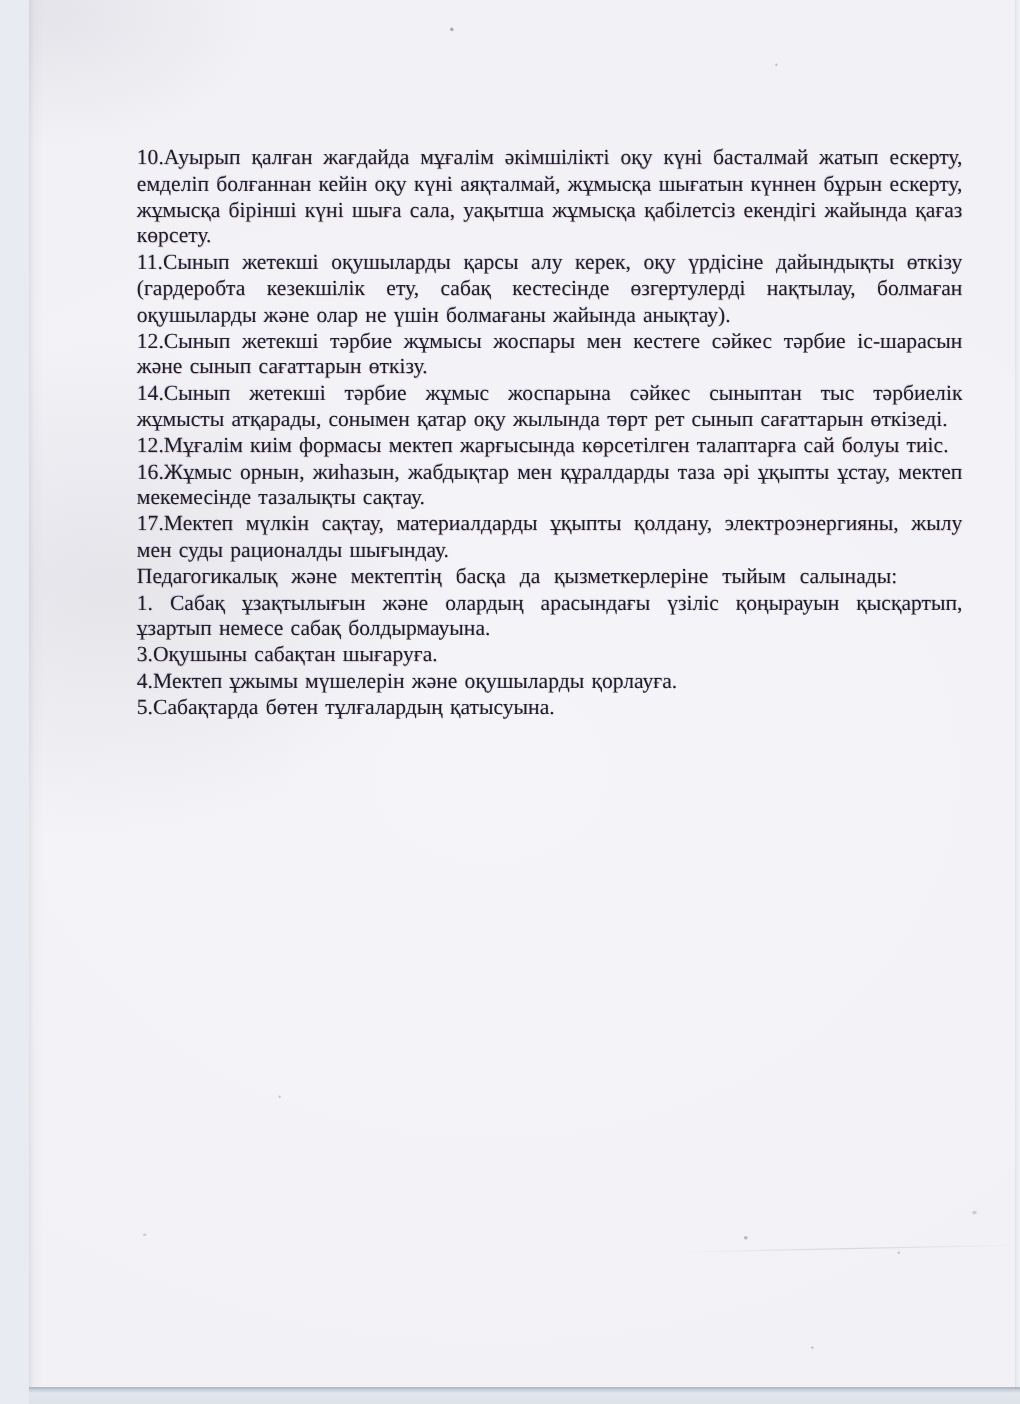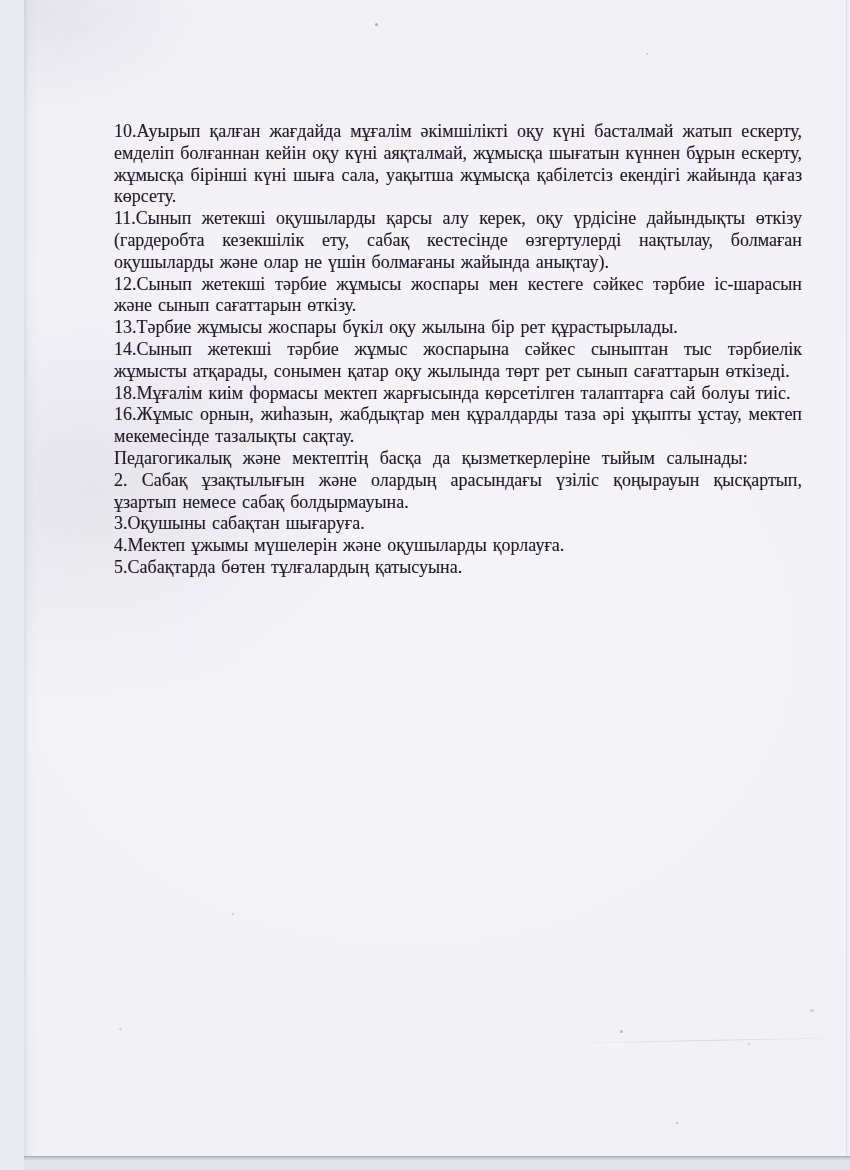--- a/index.html
+++ b/index.html
@@ -102,28 +102,28 @@
 
 <div class="scan-root">
   <div class="paper"></div>
   <div class="edge-right"></div>
   <div class="edge-bottom"></div>
 
   <div class="text-block">
     <p>10.Ауырып қалған жағдайда мұғалім әкімшілікті оқу күні басталмай жатып ескерту, емделіп болғаннан кейін оқу күні аяқталмай, жұмысқа шығатын күннен бұрын ескерту, жұмысқа бірінші күні шыға сала, уақытша жұмысқа қабілетсіз екендігі жайында қағаз көрсету.</p>
     <p>11.Сынып жетекші оқушыларды қарсы алу керек, оқу үрдісіне дайындықты өткізу (гардеробта кезекшілік ету, сабақ кестесінде өзгертулерді нақтылау, болмаған оқушыларды және олар не үшін болмағаны жайында анықтау).</p>
     <p>12.Сынып жетекші тәрбие жұмысы жоспары мен кестеге сәйкес тәрбие іс-шарасын және сынып сағаттарын өткізу.</p>
-    <p>13.Тәрбие жұмысы жоспары бүкіл оқу жылына бір рет құрастырылады.</p>
     <p>14.Сынып жетекші тәрбие жұмыс жоспарына сәйкес сыныптан тыс тәрбиелік жұмысты атқарады, сонымен қатар оқу жылында төрт рет сынып сағаттарын өткізеді.</p>
-    <p>18.Мұғалім киім формасы мектеп жарғысында  көрсетілген талаптарға сай болуы тиіс.</p>
+    <p>12.Мұғалім киім формасы мектеп жарғысында  көрсетілген талаптарға сай болуы тиіс.</p>
     <p>16.Жұмыс орнын, жиһазын, жабдықтар мен құралдарды таза әрі ұқыпты ұстау, мектеп мекемесінде тазалықты сақтау.</p>
+    <p>17.Мектеп мүлкін сақтау, материалдарды ұқыпты қолдану, электроэнергияны, жылу мен суды рационалды шығындау.</p>
 
     <p class="heading">Педагогикалық және мектептің басқа да қызметкерлеріне тыйым салынады:</p>
 
-    <p>2. Сабақ ұзақтылығын және олардың арасындағы үзіліс қоңырауын қысқартып, ұзартып немесе сабақ болдырмауына.</p>
+    <p>1. Сабақ ұзақтылығын және олардың арасындағы үзіліс қоңырауын қысқартып, ұзартып немесе сабақ болдырмауына.</p>
     <p>3.Оқушыны сабақтан шығаруға.</p>
     <p>4.Мектеп ұжымы мүшелерін және оқушыларды қорлауға.</p>
     <p>5.Сабақтарда бөтен тұлғалардың қатысуына.</p>
   </div>
 
   <div class="speck s1"></div>
   <div class="speck s2"></div>
   <div class="speck s3"></div>
   <div class="speck s4"></div>
   <div class="speck s5"></div>

